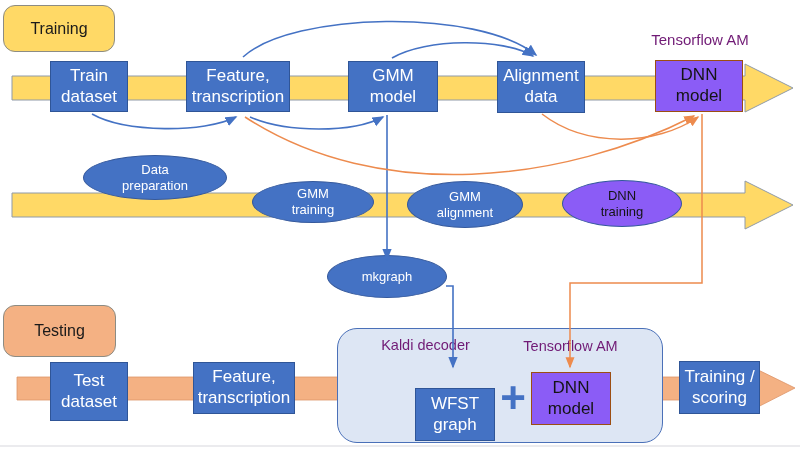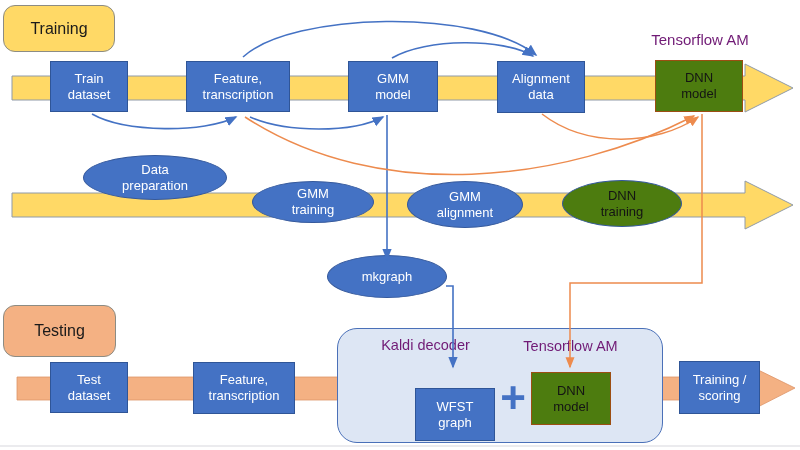--- a/index.html
+++ b/index.html
@@ -8,23 +8,23 @@
     background:#fff;font-family:Liberation Sans, sans-serif;
   }
   .layer{position:absolute;left:0;top:0;pointer-events:none;}
   .bands{z-index:0;}
   .wires{z-index:3;}
   .node{
     position:absolute;box-sizing:border-box;z-index:2;
     display:flex;align-items:center;justify-content:center;
     text-align:center;white-space:pre-line;
     background:#4472C4;border:1.5px solid #2F5597;color:#fff;
-    font-size:13px;line-height:1.22;
+    font-size:17px;line-height:1.22;
   }
-  .node.orange{background:#4d7c0f;border-color:#9C4E12;color:#141414;}
+  .node.orange{background:#8b5cf6;border-color:#9C4E12;color:#141414;}
   .node.ellipse{border-radius:50%;font-size:13px;border-color:#35599c;}
   .tag{
     position:absolute;box-sizing:border-box;z-index:2;
     display:flex;align-items:center;justify-content:center;
     border-radius:12px;border:1.5px solid #8c8c84;
     color:#1a1a1a;font-size:16px;
   }
   .tag.yellow{background:#FFD966;}
   .tag.salmon{background:#F4B183;}
   .flabel{
@@ -73,21 +73,21 @@
 preparation</div>
   <div class="node ellipse" style="left:252px;top:181px;width:122px;height:42px;">GMM
 training</div>
   <div class="node ellipse" style="left:407px;top:181px;width:116px;height:47px;">GMM
 alignment</div>
   <div class="node ellipse orange" style="left:562px;top:180px;width:120px;height:47px;">DNN
 training</div>
 
   <div class="node ellipse" style="left:327px;top:255px;width:120px;height:43px;">mkgraph</div>
 
-  <div class="node" style="left:50px;top:362px;width:78px;height:51px;">Test
+  <div class="node" style="left:50px;top:362px;width:78px;height:59px;">Test
 dataset</div>
   <div class="node" style="left:193px;top:362px;width:102px;height:52px;">Feature,
 transcription</div>
 
   <div class="container-box" style="left:337px;top:328px;width:326px;height:115px;"></div>
   <div class="flabel" style="left:368px;top:337px;width:115px;font-size:14.5px;">Kaldi decoder</div>
   <div class="flabel" style="left:513px;top:338px;width:115px;font-size:14.5px;">Tensorflow AM</div>
   <div class="node" style="left:415px;top:388px;width:80px;height:53px;">WFST
 graph</div>
   <div class="plus" style="left:494px;top:372px;width:38px;height:52px;">+</div>

